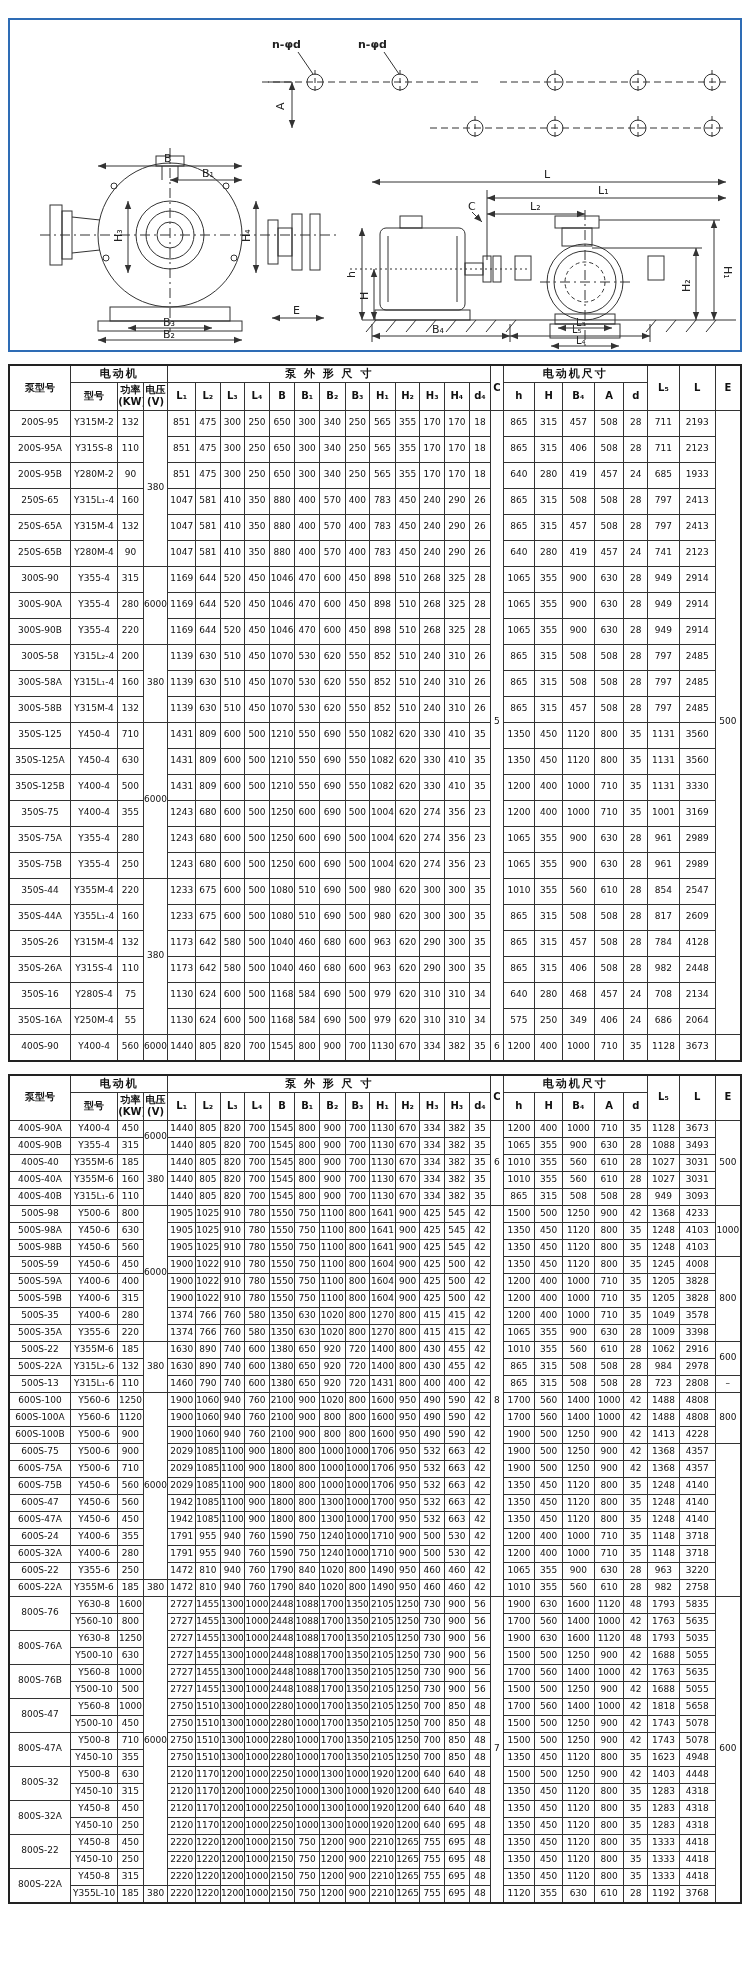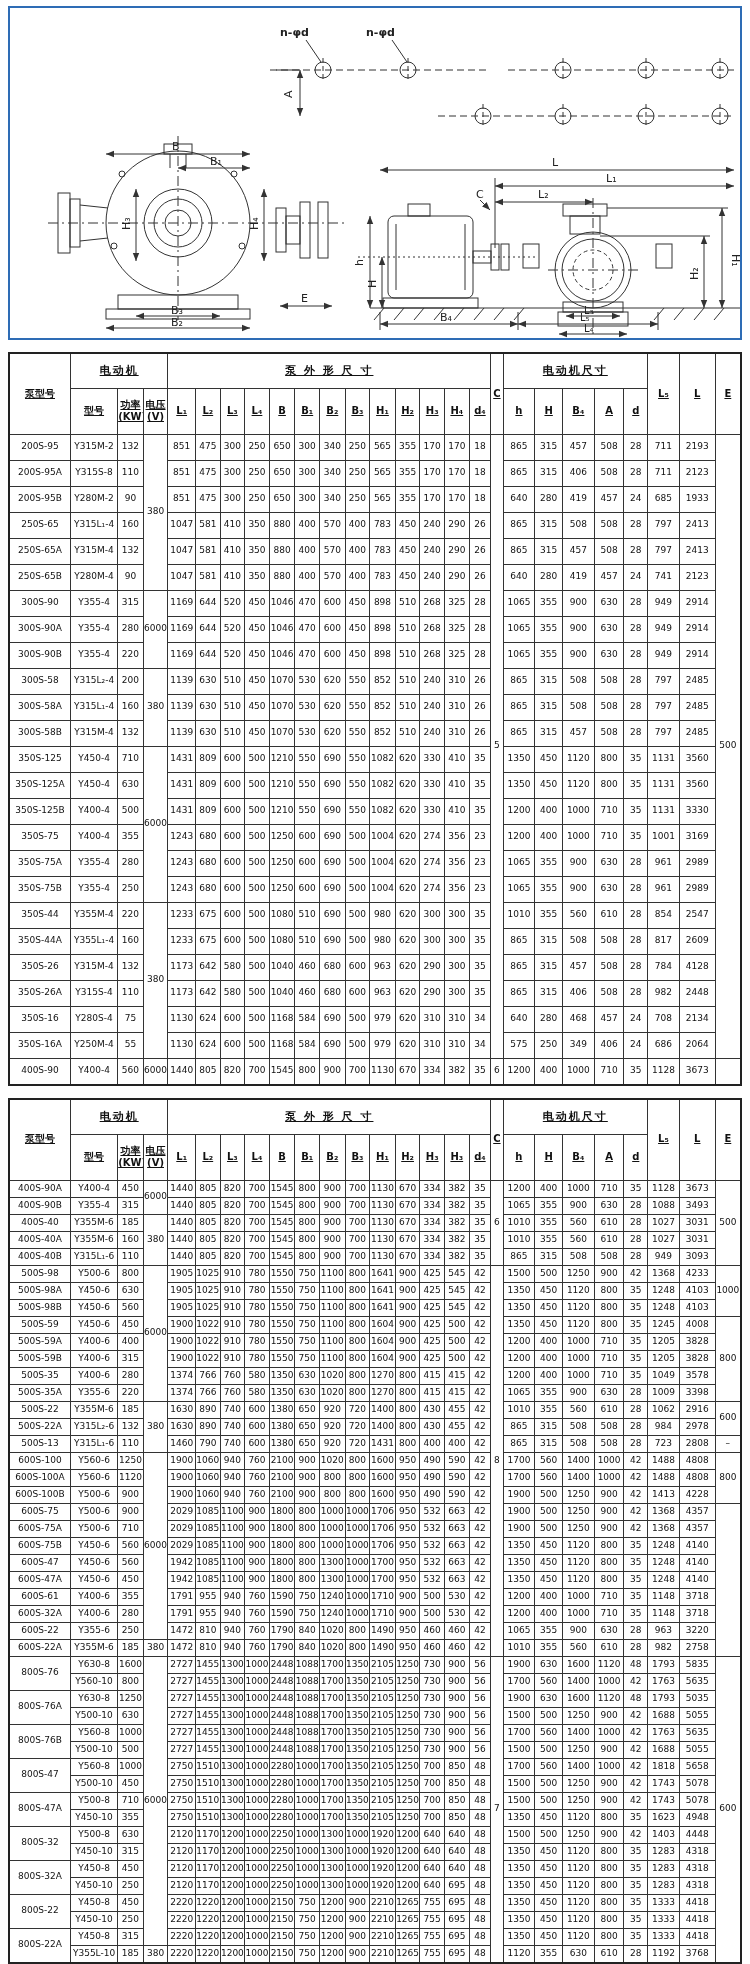--- a/index.html
+++ b/index.html
@@ -4,26 +4,26 @@
 <style>
   html,body{margin:0;padding:0;background:#ffffff;}
   body{width:750px;font-family:"DejaVu Sans",sans-serif;color:#111;}
   .page{width:750px;min-height:1964px;background:#fff;box-sizing:border-box;}
   .title-bar{
     margin:8px 8px 0 8px;height:34px;line-height:34px;
     background:linear-gradient(to right,#17549c 0%,#2d6fbe 18%,#6f9fd4 45%,#b9d0ea 75%,#dce8f5 100%);
     color:#fff;font-weight:bold;font-size:18px;padding-left:12px;letter-spacing:1px;
   }
   .diagram-box{
-    margin:6px 8px 0 8px;height:330px;border:2px solid #2e6cb5;background:#fff;overflow:hidden;padding-left:8px;
+    margin:18px 8px 0 8px;height:330px;border:2px solid #2e6cb5;background:#fff;overflow:hidden;
   }
   .tbl-wrap{margin:12px 0 0 0;}
   table{border-collapse:collapse;table-layout:fixed;width:734px;margin:0 auto;border:2px solid #222;}
   th,td{border:1px solid #333;text-align:center;vertical-align:middle;padding:0;overflow:hidden;}
-  th{font-size:10px;font-weight:bold;padding:10px 0;line-height:1.25;text-decoration:underline;}
+  th{font-size:10px;font-weight:bold;padding:1px 0;line-height:1.25;}
   th.grp{font-size:11px;letter-spacing:2px;}
   td{font-size:9px;line-height:1.1;}
   .t1 tbody td{height:25px;}
   .t2 tbody td{height:16px;}
   svg text{font-family:"DejaVu Sans",sans-serif;font-size:11px;fill:#222;}
   svg .sm{font-size:10px;}
 </style>
 </head>
 <body>
 
@@ -1562,21 +1562,21 @@
             <td>42</td>
             <td>1350</td>
             <td>450</td>
             <td>1120</td>
             <td>800</td>
             <td>35</td>
             <td>1248</td>
             <td>4140</td>
           </tr>
           <tr>
-            <td>600S-61</td>
+            <td>600S-24</td>
             <td>Y400-6</td>
             <td>355</td>
             <td>1791</td>
             <td>955</td>
             <td>940</td>
             <td>760</td>
             <td>1590</td>
             <td>750</td>
             <td>1240</td>
             <td>1000</td>

